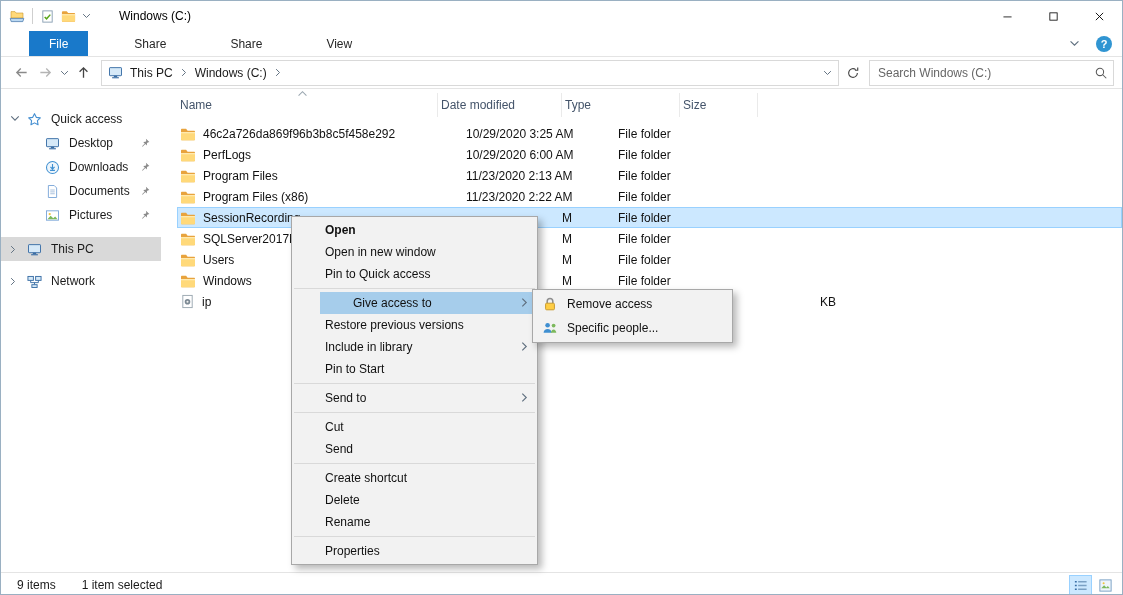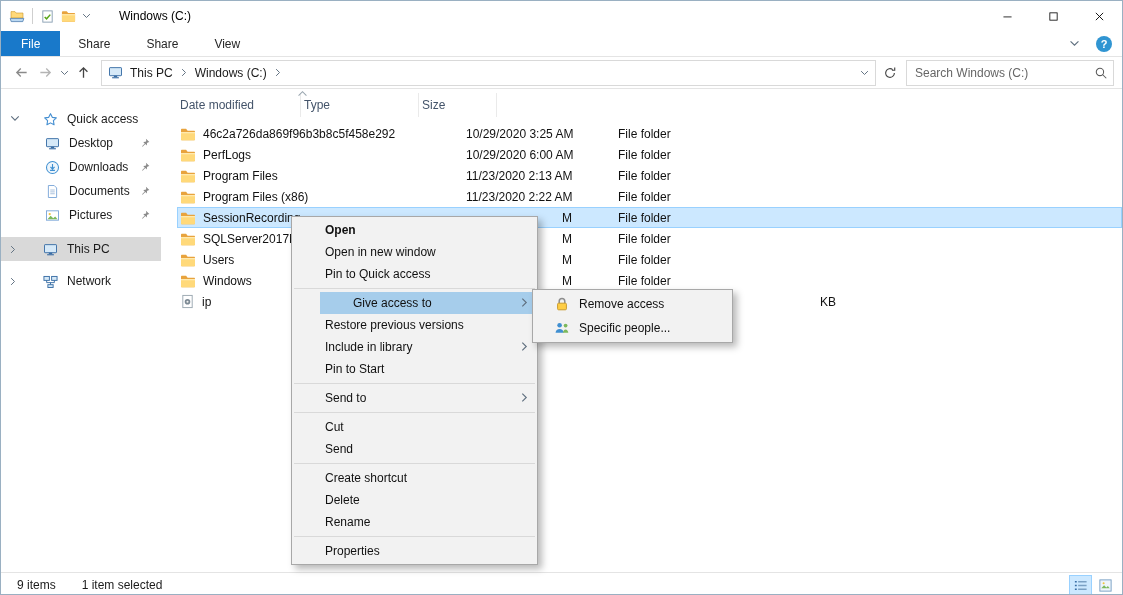--- a/index.html
+++ b/index.html
@@ -11,43 +11,43 @@
   
   .titlebar{height:30px;display:flex;align-items:center;padding-left:8px;position:relative;background:#fff;}
   .tb-divider{width:1px;height:16px;background:#cfcfcf;margin:0 7px;}
   .qat{display:flex;align-items:center;gap:6px;}
   .tb-title{font-size:12px;color:#000;margin-left:28px;white-space:nowrap;}
   .win-controls{position:absolute;right:0;top:0;height:30px;display:flex;}
   .win-btn{width:46px;height:30px;display:flex;align-items:center;justify-content:center;}
 
   
   .ribbon-tabs{height:26px;display:flex;align-items:stretch;border-bottom:1px solid #e4e4e4;position:relative;background:#fff;}
-  .tab{padding:0 18px;font-size:12px;display:flex;align-items:center;color:#262626;}
+  .tab{padding:0 18px;font-size:12px;display:flex;align-items:center;color:#262626;margin-left:28px;}
   .tab.active{background:#1979ca;color:#fff;padding:0 20px;}
   .ribbon-right{position:absolute;right:10px;top:0;height:100%;display:flex;align-items:center;gap:16px;}
   .help-circle{width:16px;height:16px;border-radius:50%;background:#3095d2;color:#fff;font-size:11px;font-weight:bold;display:flex;align-items:center;justify-content:center;}
 
   
   .toolbar{height:32px;display:flex;align-items:center;border-bottom:1px solid #e4e4e4;padding:0 8px;background:#fff;}
   .nav-btn{width:24px;height:24px;display:flex;align-items:center;justify-content:center;}
   .nav-chev{width:14px;height:24px;display:flex;align-items:center;justify-content:center;}
   .addr-box{flex:1;height:26px;border:1px solid #d9d9d9;display:flex;align-items:center;padding:0 6px;margin-left:6px;background:#fff;}
   .crumb{font-size:12px;color:#1a1a1a;padding:0 7px;white-space:nowrap;}
   .crumb-sep{margin:0 1px;}
   .addr-spacer{flex:1;}
   .refresh-btn{width:24px;height:24px;display:flex;align-items:center;justify-content:center;margin-left:2px;}
-  .search-box{width:208px;height:26px;border:1px solid #d9d9d9;margin-left:4px;display:flex;align-items:center;background:#fff;}
+  .search-box{width:245px;height:26px;border:1px solid #d9d9d9;margin-left:4px;display:flex;align-items:center;background:#fff;}
   .search-box input{flex:1;min-width:0;border:none;outline:none;font-size:12px;padding:0 2px 0 8px;color:#333;background:transparent;}
   .search-box input::placeholder{color:#666;opacity:1;}
   .search-icon-wrap{width:24px;display:flex;justify-content:center;}
 
   
   .main{display:flex;height:483px;position:relative;background:#fff;}
   .sidebar{width:160px;flex-shrink:0;padding-top:18px;}
-  .side-item{height:24px;display:flex;align-items:center;gap:9px;font-size:12px;color:#1a1a1a;position:relative;padding-left:42px;}
+  .side-item{height:24px;display:flex;align-items:center;gap:9px;font-size:12px;color:#1a1a1a;position:relative;padding-left:26px;}
   .side-item .expander{position:absolute;left:9px;top:8px;}
   .side-item.child{padding-left:44px;}
   .side-item .pin{position:absolute;right:10px;top:6px;}
   .side-item.selected{background:#d9d9d9;}
   .gap-top{margin-top:10px;}
   .gap-top2{margin-top:8px;}
 
   .files{flex:1;position:relative;padding-top:4px;}
   .cols{display:flex;height:24px;margin-left:16px;font-size:12px;color:#44546a;}
   .col{display:flex;align-items:center;border-right:1px solid #eaeaea;padding-left:3px;}
@@ -68,21 +68,21 @@
   .cell.c-size{width:78px;justify-content:flex-end;padding-right:6px;}
 
   
   .context-menu{position:absolute;left:290px;top:215px;width:247px;background:#f2f2f2;border:1px solid #a8a8a8;box-shadow:4px 4px 7px rgba(0,0,0,.28);padding:2px 0;z-index:10;}
   .menu-item{height:22px;line-height:22px;padding-left:33px;font-size:12px;color:#111;position:relative;}
   .menu-item.bold{font-weight:bold;}
   .menu-item.highlighted{background:#a6cdeb;margin-left:28px;}
   .menu-sep{height:1px;background:#d9d9d9;margin:3px 2px;}
   .mi-arrow{position:absolute;right:9px;top:5px;}
 
-  .submenu{position:absolute;left:531px;top:288px;width:201px;background:#f2f2f2;border:1px solid #a8a8a8;box-shadow:4px 4px 7px rgba(0,0,0,.28);padding:2px 12px;z-index:11;}
+  .submenu{position:absolute;left:531px;top:288px;width:201px;background:#f2f2f2;border:1px solid #a8a8a8;box-shadow:4px 4px 7px rgba(0,0,0,.28);padding:2px 0;z-index:11;}
   .submenu .menu-item{height:24px;line-height:24px;padding-left:34px;}
   .mi-icon{position:absolute;left:9px;top:4px;}
 
   
   .statusbar{height:24px;border-top:1px solid #e4e4e4;display:flex;align-items:center;font-size:12px;color:#1a1a1a;padding-left:16px;position:relative;background:#fff;}
   .sb-sel{margin-left:26px;}
   .sb-views{position:absolute;right:5px;top:2px;display:flex;gap:2px;}
   .sb-view{width:23px;height:20px;display:flex;align-items:center;justify-content:center;}
   .sb-view.active{background:#cce8ff;outline:1px solid #99d1ff;outline-offset:-1px;}
 </style>
@@ -365,20 +365,21 @@
         </svg>
       <span>Network</span>
     </div>
   </div>
 
   <div class="files">
     <svg class="sort-caret" width="11" height="7">
         <use href="#sym-cu"></use>
       </svg>
     <div class="cols">
+      <div class="col c-name">Name</div>
       <div class="col c-date">Date modified</div>
       <div class="col c-type">Type</div>
       <div class="col c-size">Size</div>
     </div>
 
     <div class="rows">
       <div class="frow">
         <div class="cell c-name">
             <svg class="ic" width="16" height="14">
               <use href="#sym-folder"></use>

